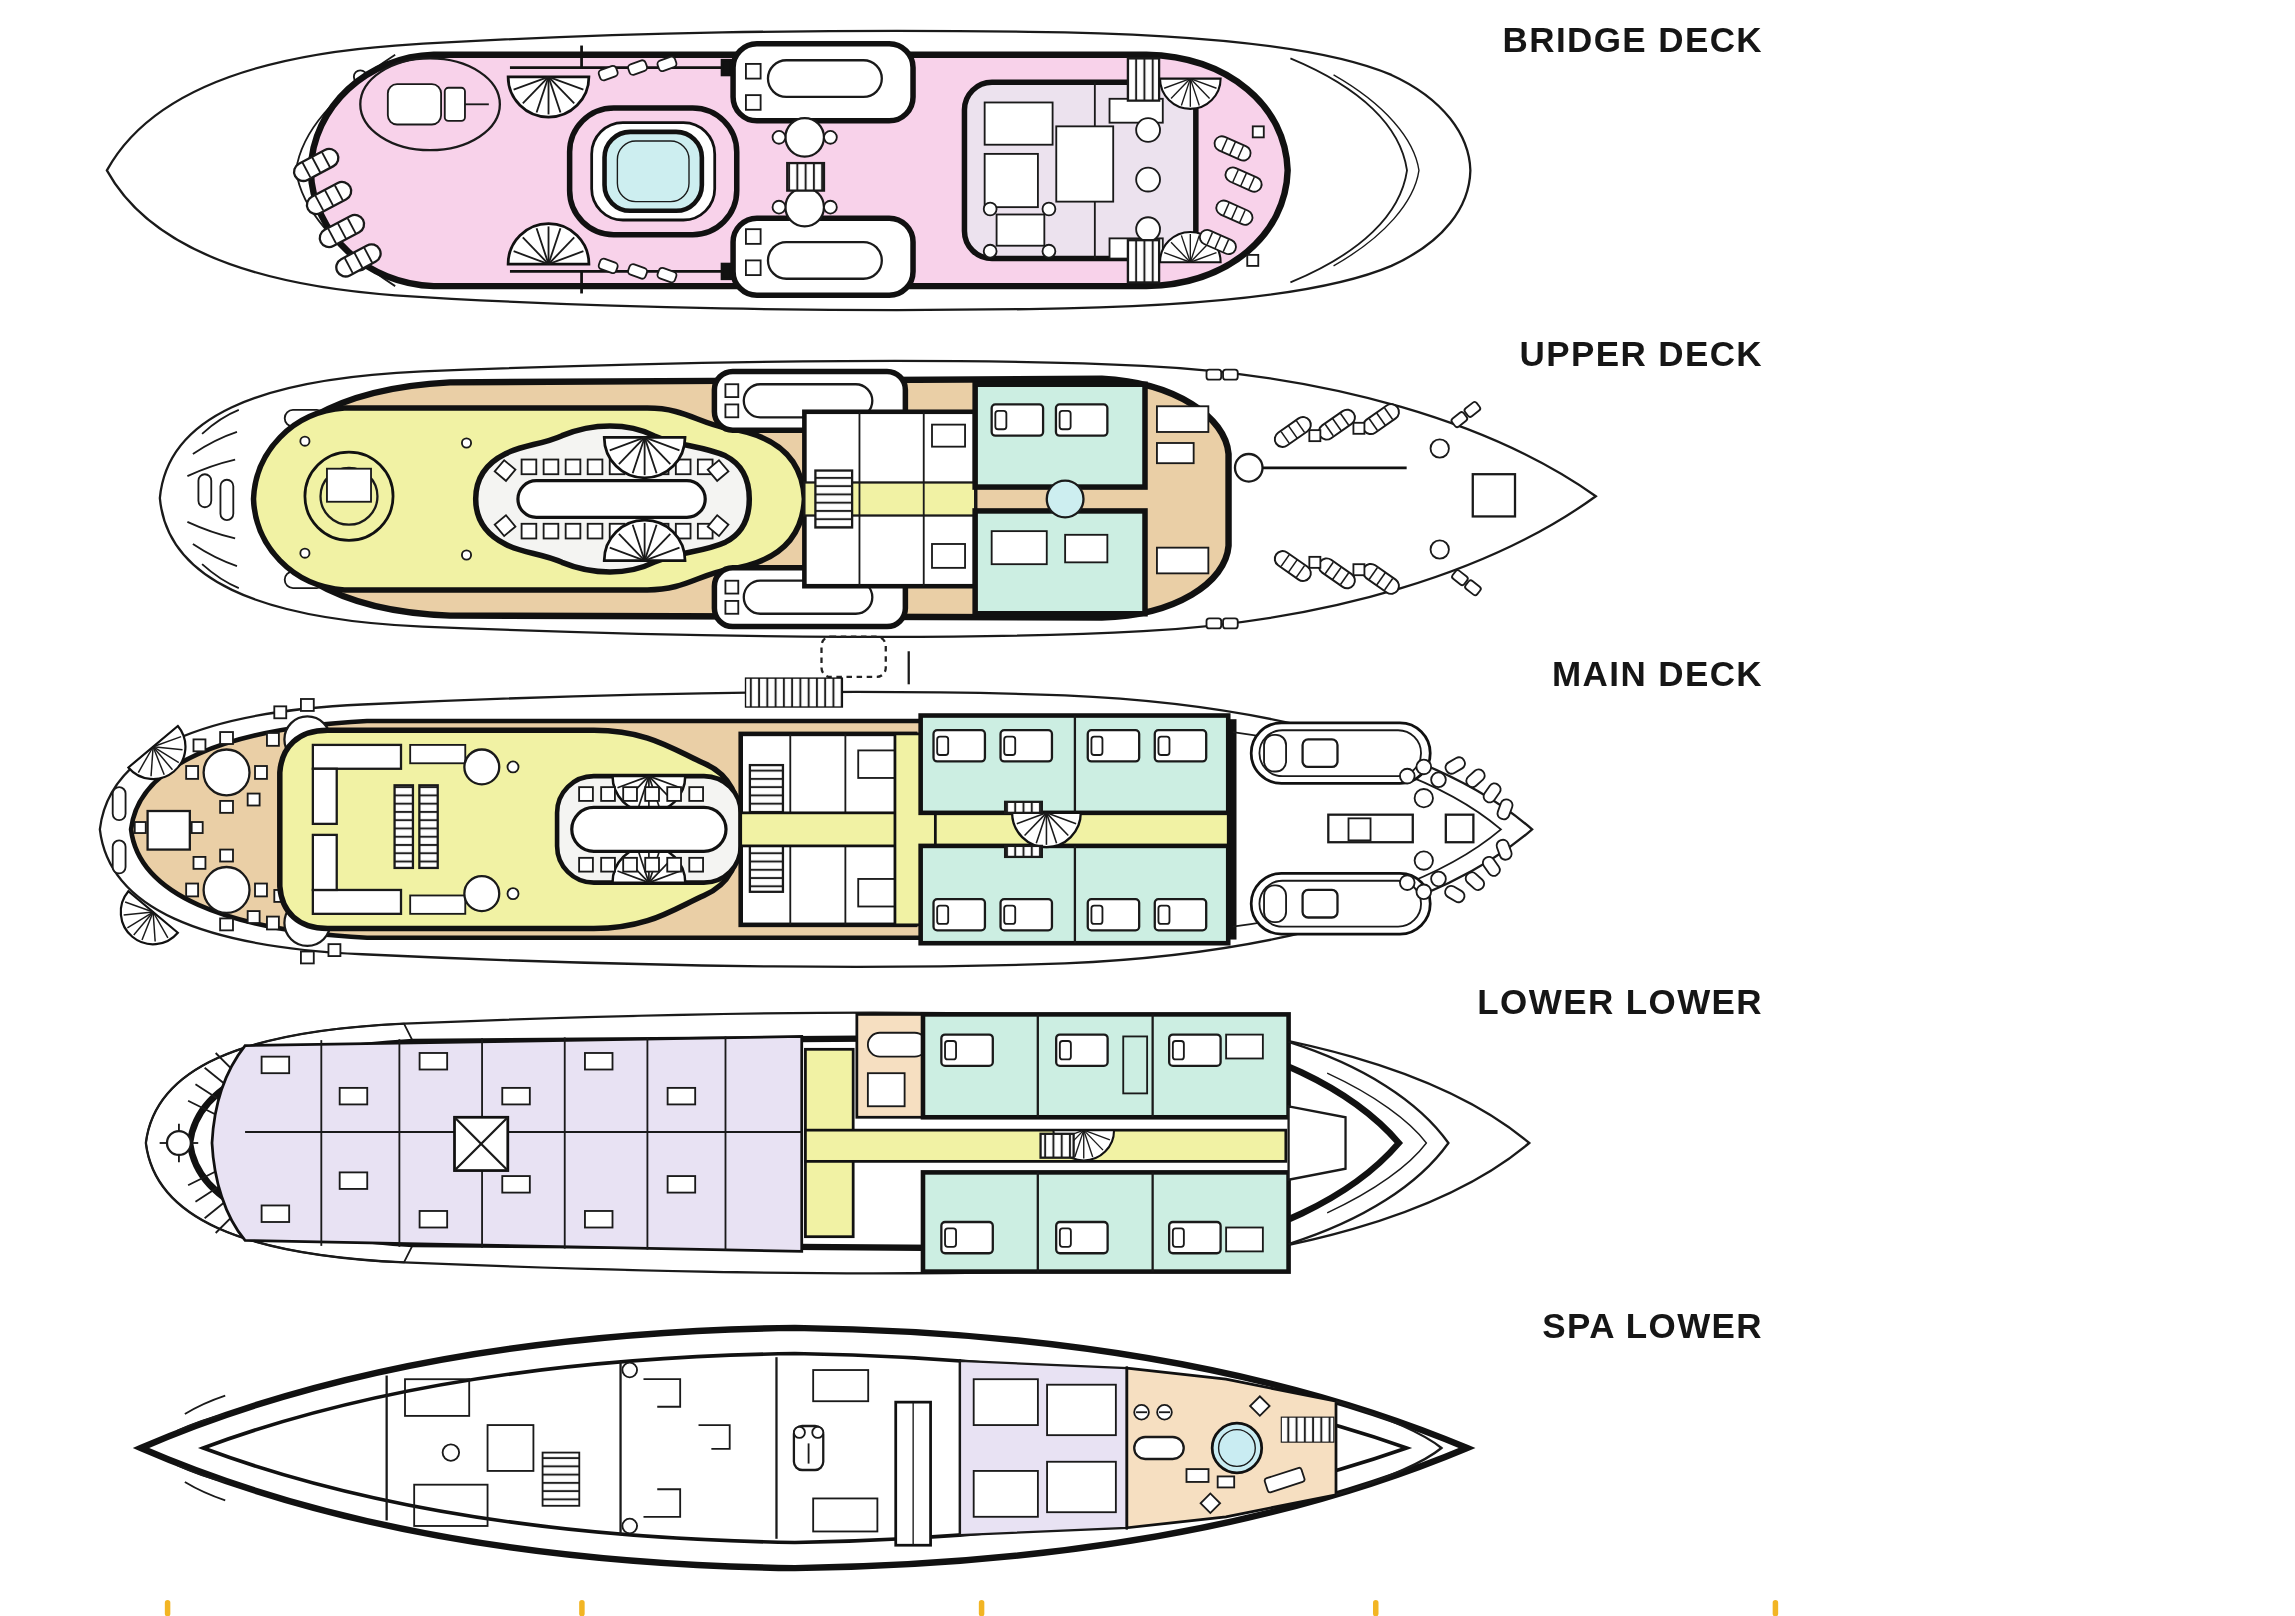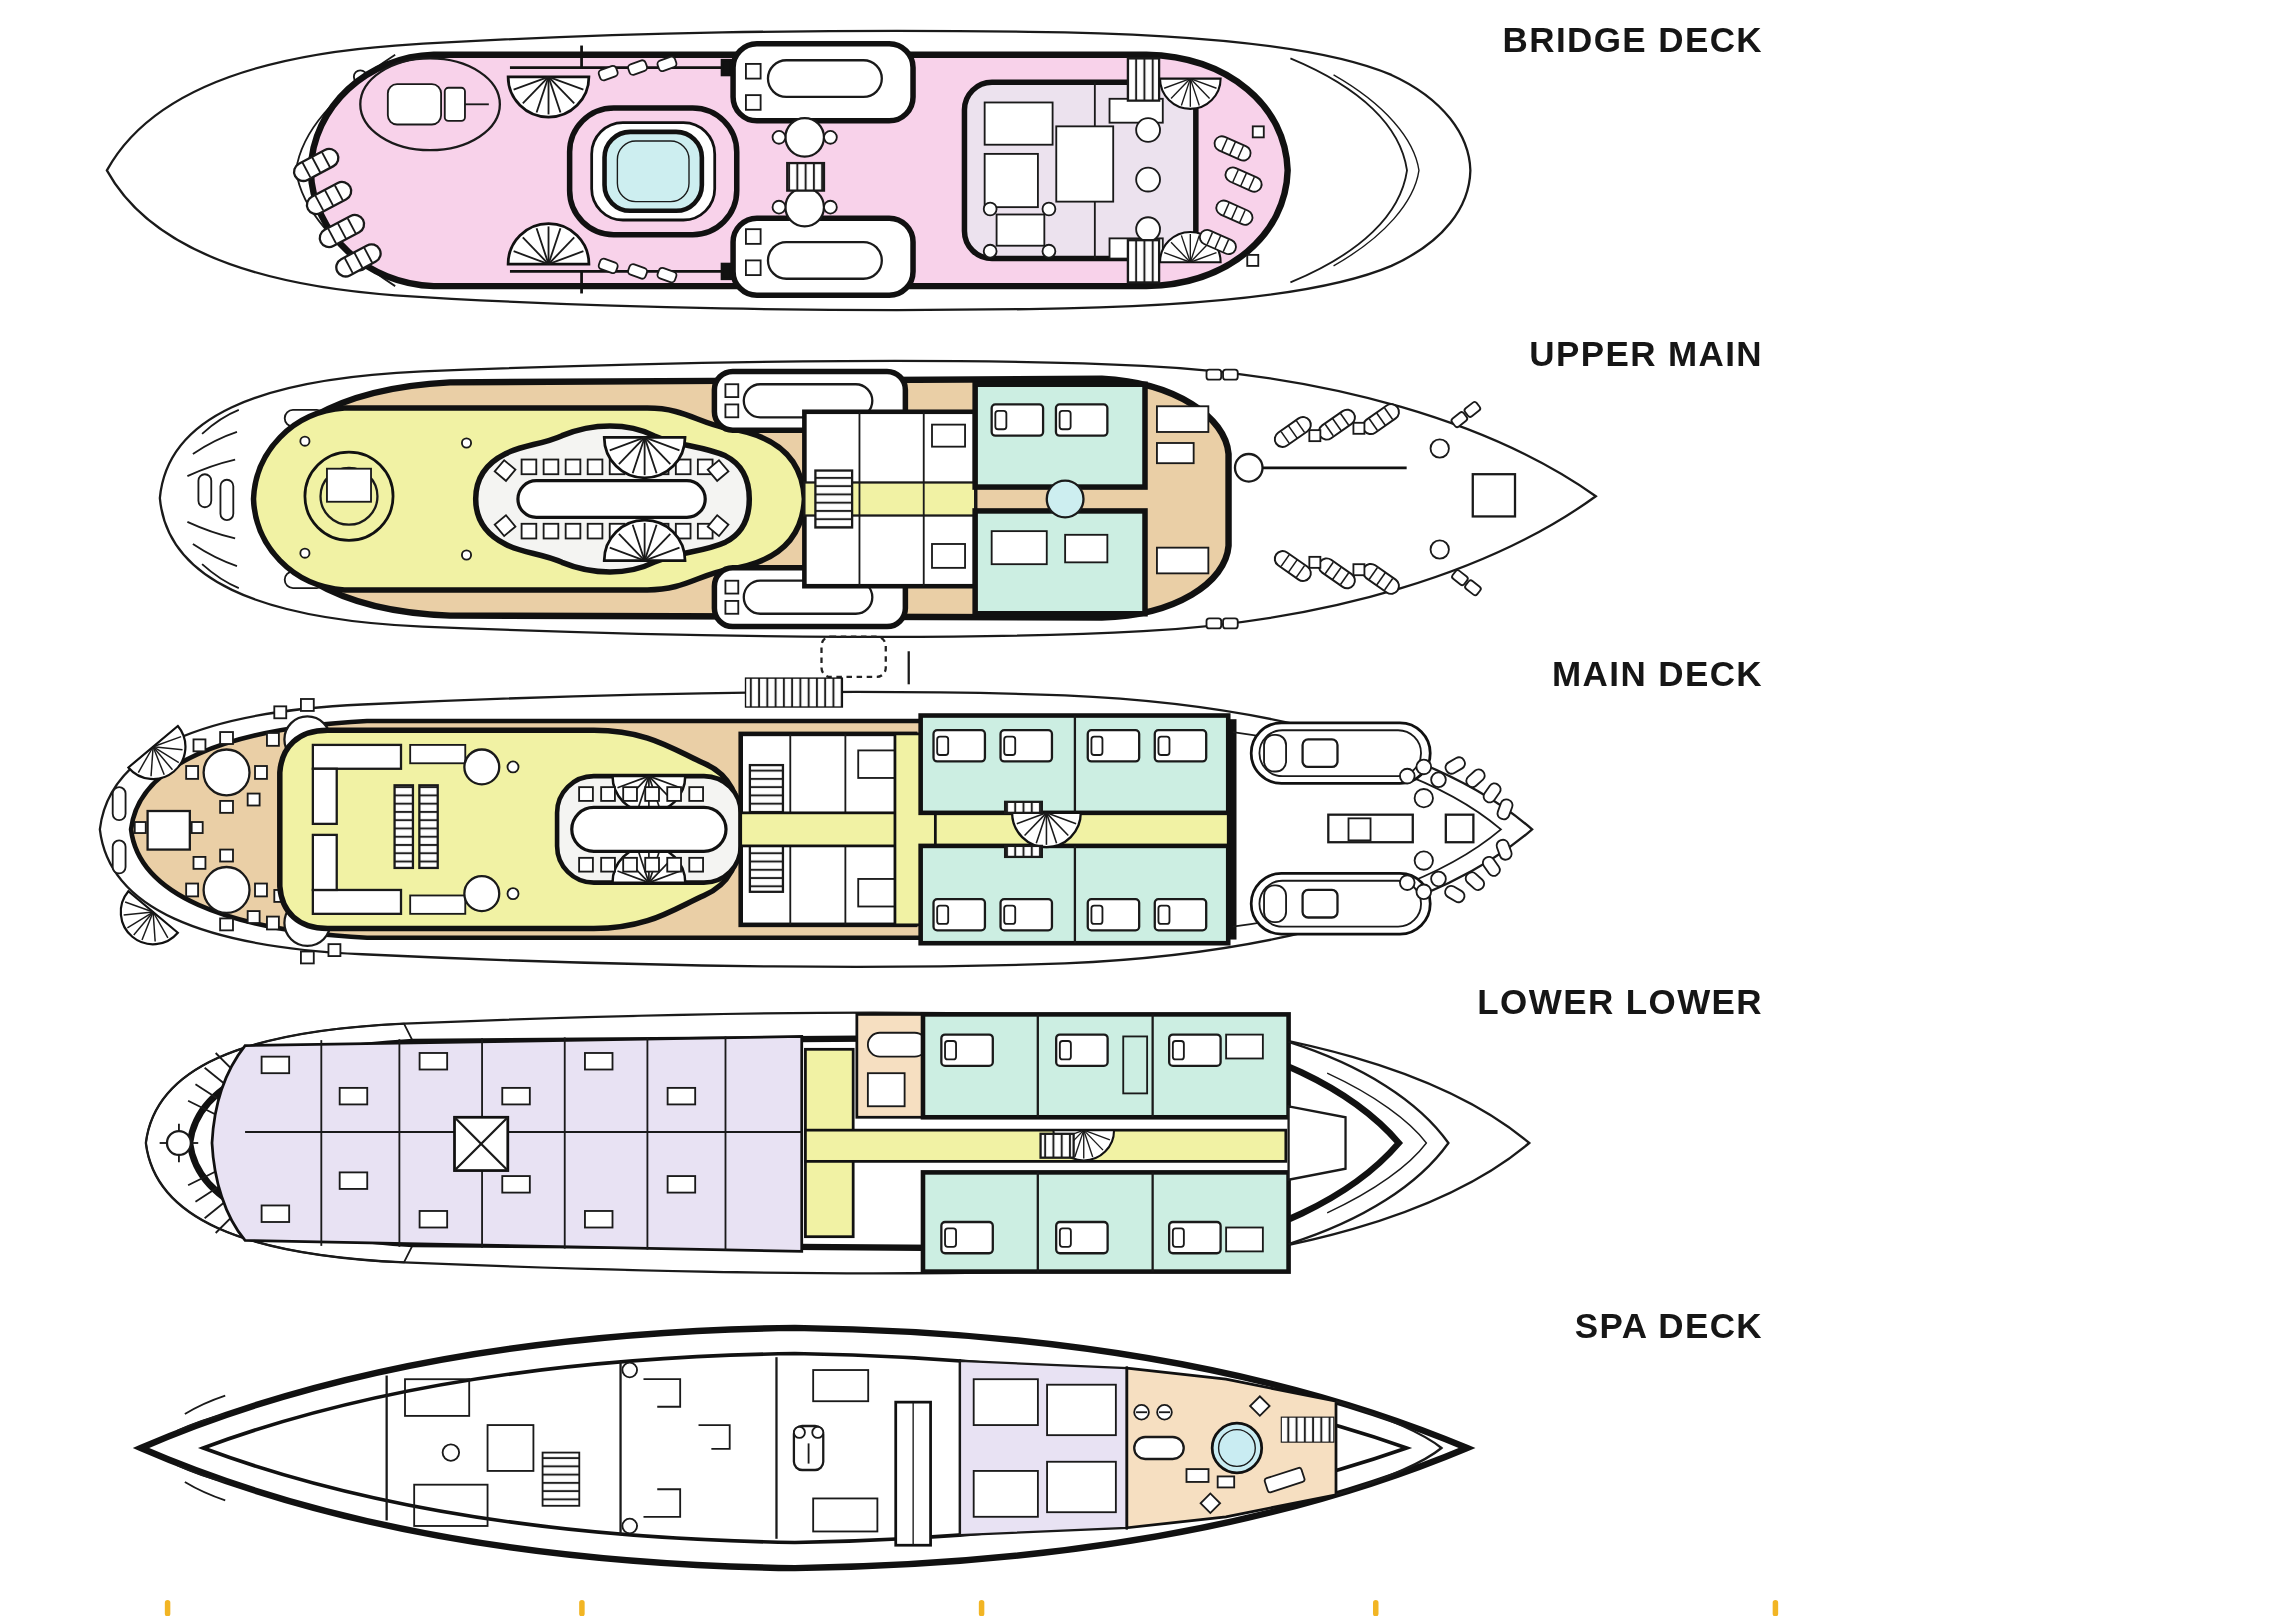--- a/index.html
+++ b/index.html
@@ -593,24 +593,24 @@
       <rect x="1224" y="92" width="15" height="15" transform="rotate(45 1232 100)" class="s2f"></rect>
       <rect x="1170" y="198" width="15" height="15" transform="rotate(45 1178 206)" class="s2f"></rect>
       <rect x="1238" y="172" width="42" height="16" rx="3" transform="rotate(-18 1259 180)" class="s2f"></rect>
       <rect x="1152" y="168" width="24" height="14" class="s2f"></rect>
       <rect x="1186" y="176" width="18" height="12" class="s2f"></rect>
     </g>
     <path class="s25" d="M1315,94 Q1402,122 1430,145 Q1402,168 1315,196"></path>
   </svg>
 
   <div class="deck-label" style="top:20px">BRIDGE DECK</div>
-  <div class="deck-label" style="top:334px">UPPER MAIN</div>
+  <div class="deck-label" style="top:334px">UPPER DECK</div>
   <div class="deck-label" style="top:654px">MAIN DECK</div>
   <div class="deck-label" style="top:982px">LOWER LOWER</div>
-  <div class="deck-label" style="top:1306px">SPA DECK</div>
+  <div class="deck-label" style="top:1306px">SPA LOWER</div>
 
   <svg class="plan" style="left:156px;top:1600px" width="1653" height="16.5" viewBox="0 0 1800 18">
     <rect x="8" y="0" width="6" height="18" rx="3" fill="#f2b524"></rect>
     <rect x="460" y="0" width="6" height="18" rx="3" fill="#f2b524"></rect>
     <rect x="896" y="0" width="6" height="18" rx="3" fill="#f2b524"></rect>
     <rect x="1326" y="0" width="6" height="18" rx="3" fill="#f2b524"></rect>
     <rect x="1762" y="0" width="6" height="18" rx="3" fill="#f2b524"></rect>
   </svg>
 
 </div>

